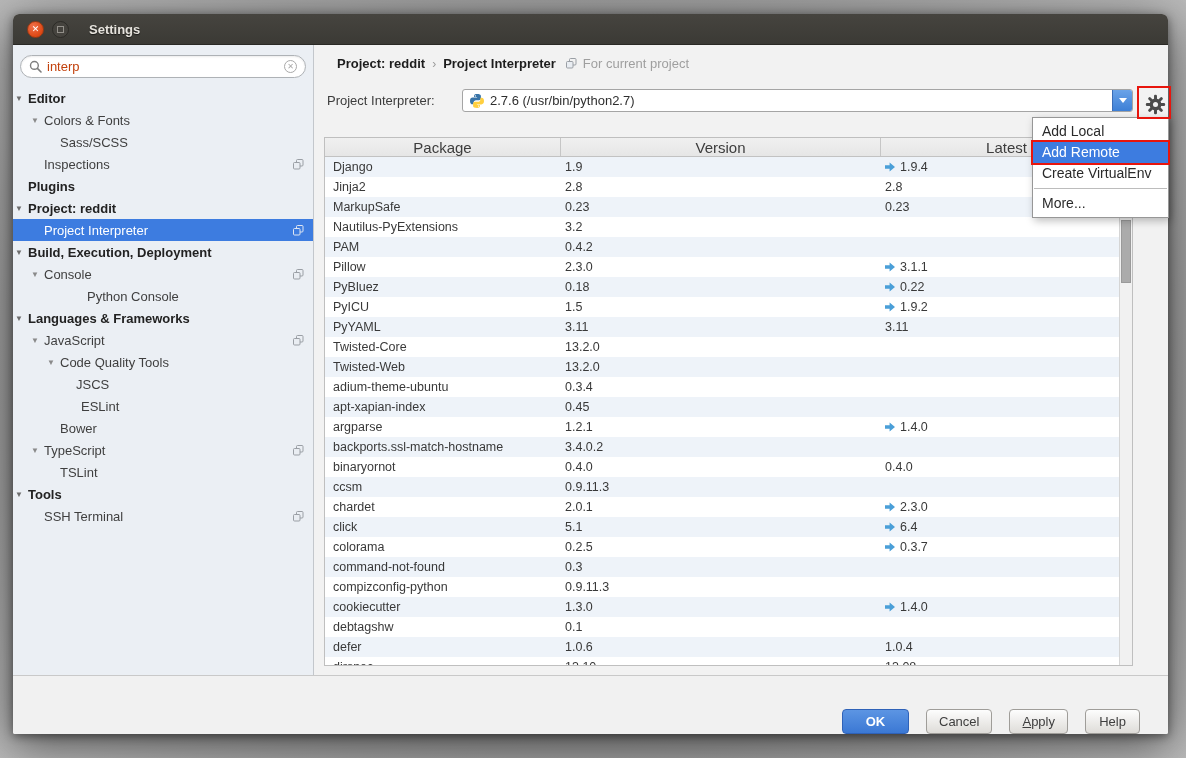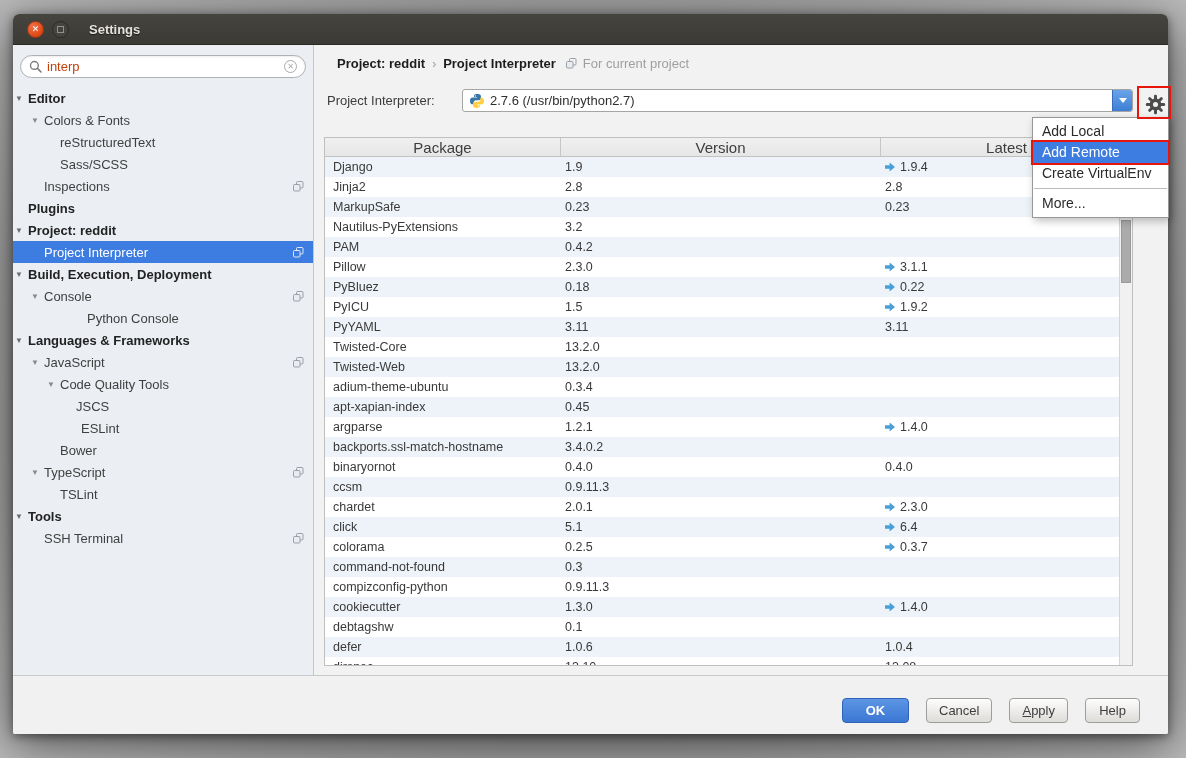--- a/index.html
+++ b/index.html
@@ -28,21 +28,21 @@
   .wbtn.max { background:#45433e; border:1px solid #2c2b27; }
   .wbtn.max .sq { width:7px; height:7px; border:1px solid #93908a; }
   .win-title { color:#e6e3dd; font-weight:bold; font-size:13px; margin-left:12px;
     text-shadow:0 1px 1px rgba(0,0,0,.6); }
   
   .content { position:absolute; top:31px; left:0; right:0; height:630px; display:flex; }
   .sidebar { width:301px; background:#ebeff4; border-right:1px solid #c3c7cc; padding-top:10px; }
   .main { flex:1; position:relative; background:#f2f2f2; }
   .footer { position:absolute; bottom:0; left:0; right:0; height:59px;
     background:#f1f1f1; border-top:1px solid #c9c9c9; border-radius:0 0 2px 2px;
-    display:flex; align-items:center; justify-content:flex-end; gap:17px;
+    display:flex; align-items:flex-end; justify-content:flex-end; gap:17px;
     padding-right:28px; padding-top:10px; }
   
   .searchbox { margin:0 7px 9px 7px; height:23px; background:#fff;
     border:1px solid #aeb2b6; border-radius:12px; display:flex; align-items:center;
     padding:0 8px; box-shadow:inset 0 1px 2px rgba(0,0,0,.08); }
   .searchbox input { flex:1; border:none; outline:none; background:transparent;
     font:13px "Liberation Sans",sans-serif; color:#c2410c; margin-left:5px; }
   .mag { flex:none; }
   .clear-ic { flex:none; width:13px; height:13px; border:1px solid #a9a9a9; border-radius:50%;
     color:#a9a9a9; font-size:8px; line-height:11px; text-align:center; cursor:pointer; }
@@ -147,23 +147,20 @@
       <div>
           <div class="tree-row bold" style="padding-left: 2px;">
             <span class="tri">▼</span>
             <span>Editor</span>
           </div>
           <div class="tree-row" style="padding-left: 18px;">
             <span class="tri">▼</span>
             <span>Colors &amp; Fonts</span>
           </div>
           <div class="tree-row" style="padding-left: 47px;">
-            <span>reStructuredText</span>
-          </div>
-          <div class="tree-row" style="padding-left: 47px;">
             <span>Sass/SCSS</span>
           </div>
           <div class="tree-row" style="padding-left: 31px;">
             <span>Inspections</span>
             <span class="copy-wrap">
               <svg class="copy-ic" width="11" height="11" viewBox="0 0 11 11">
                 <rect x="3.5" y="0.5" width="6.5" height="6.5" rx="1"></rect>
                 <rect class="front" x="0.5" y="3.5" width="6.5" height="6.5" rx="1"></rect>
               </svg>
             </span>

